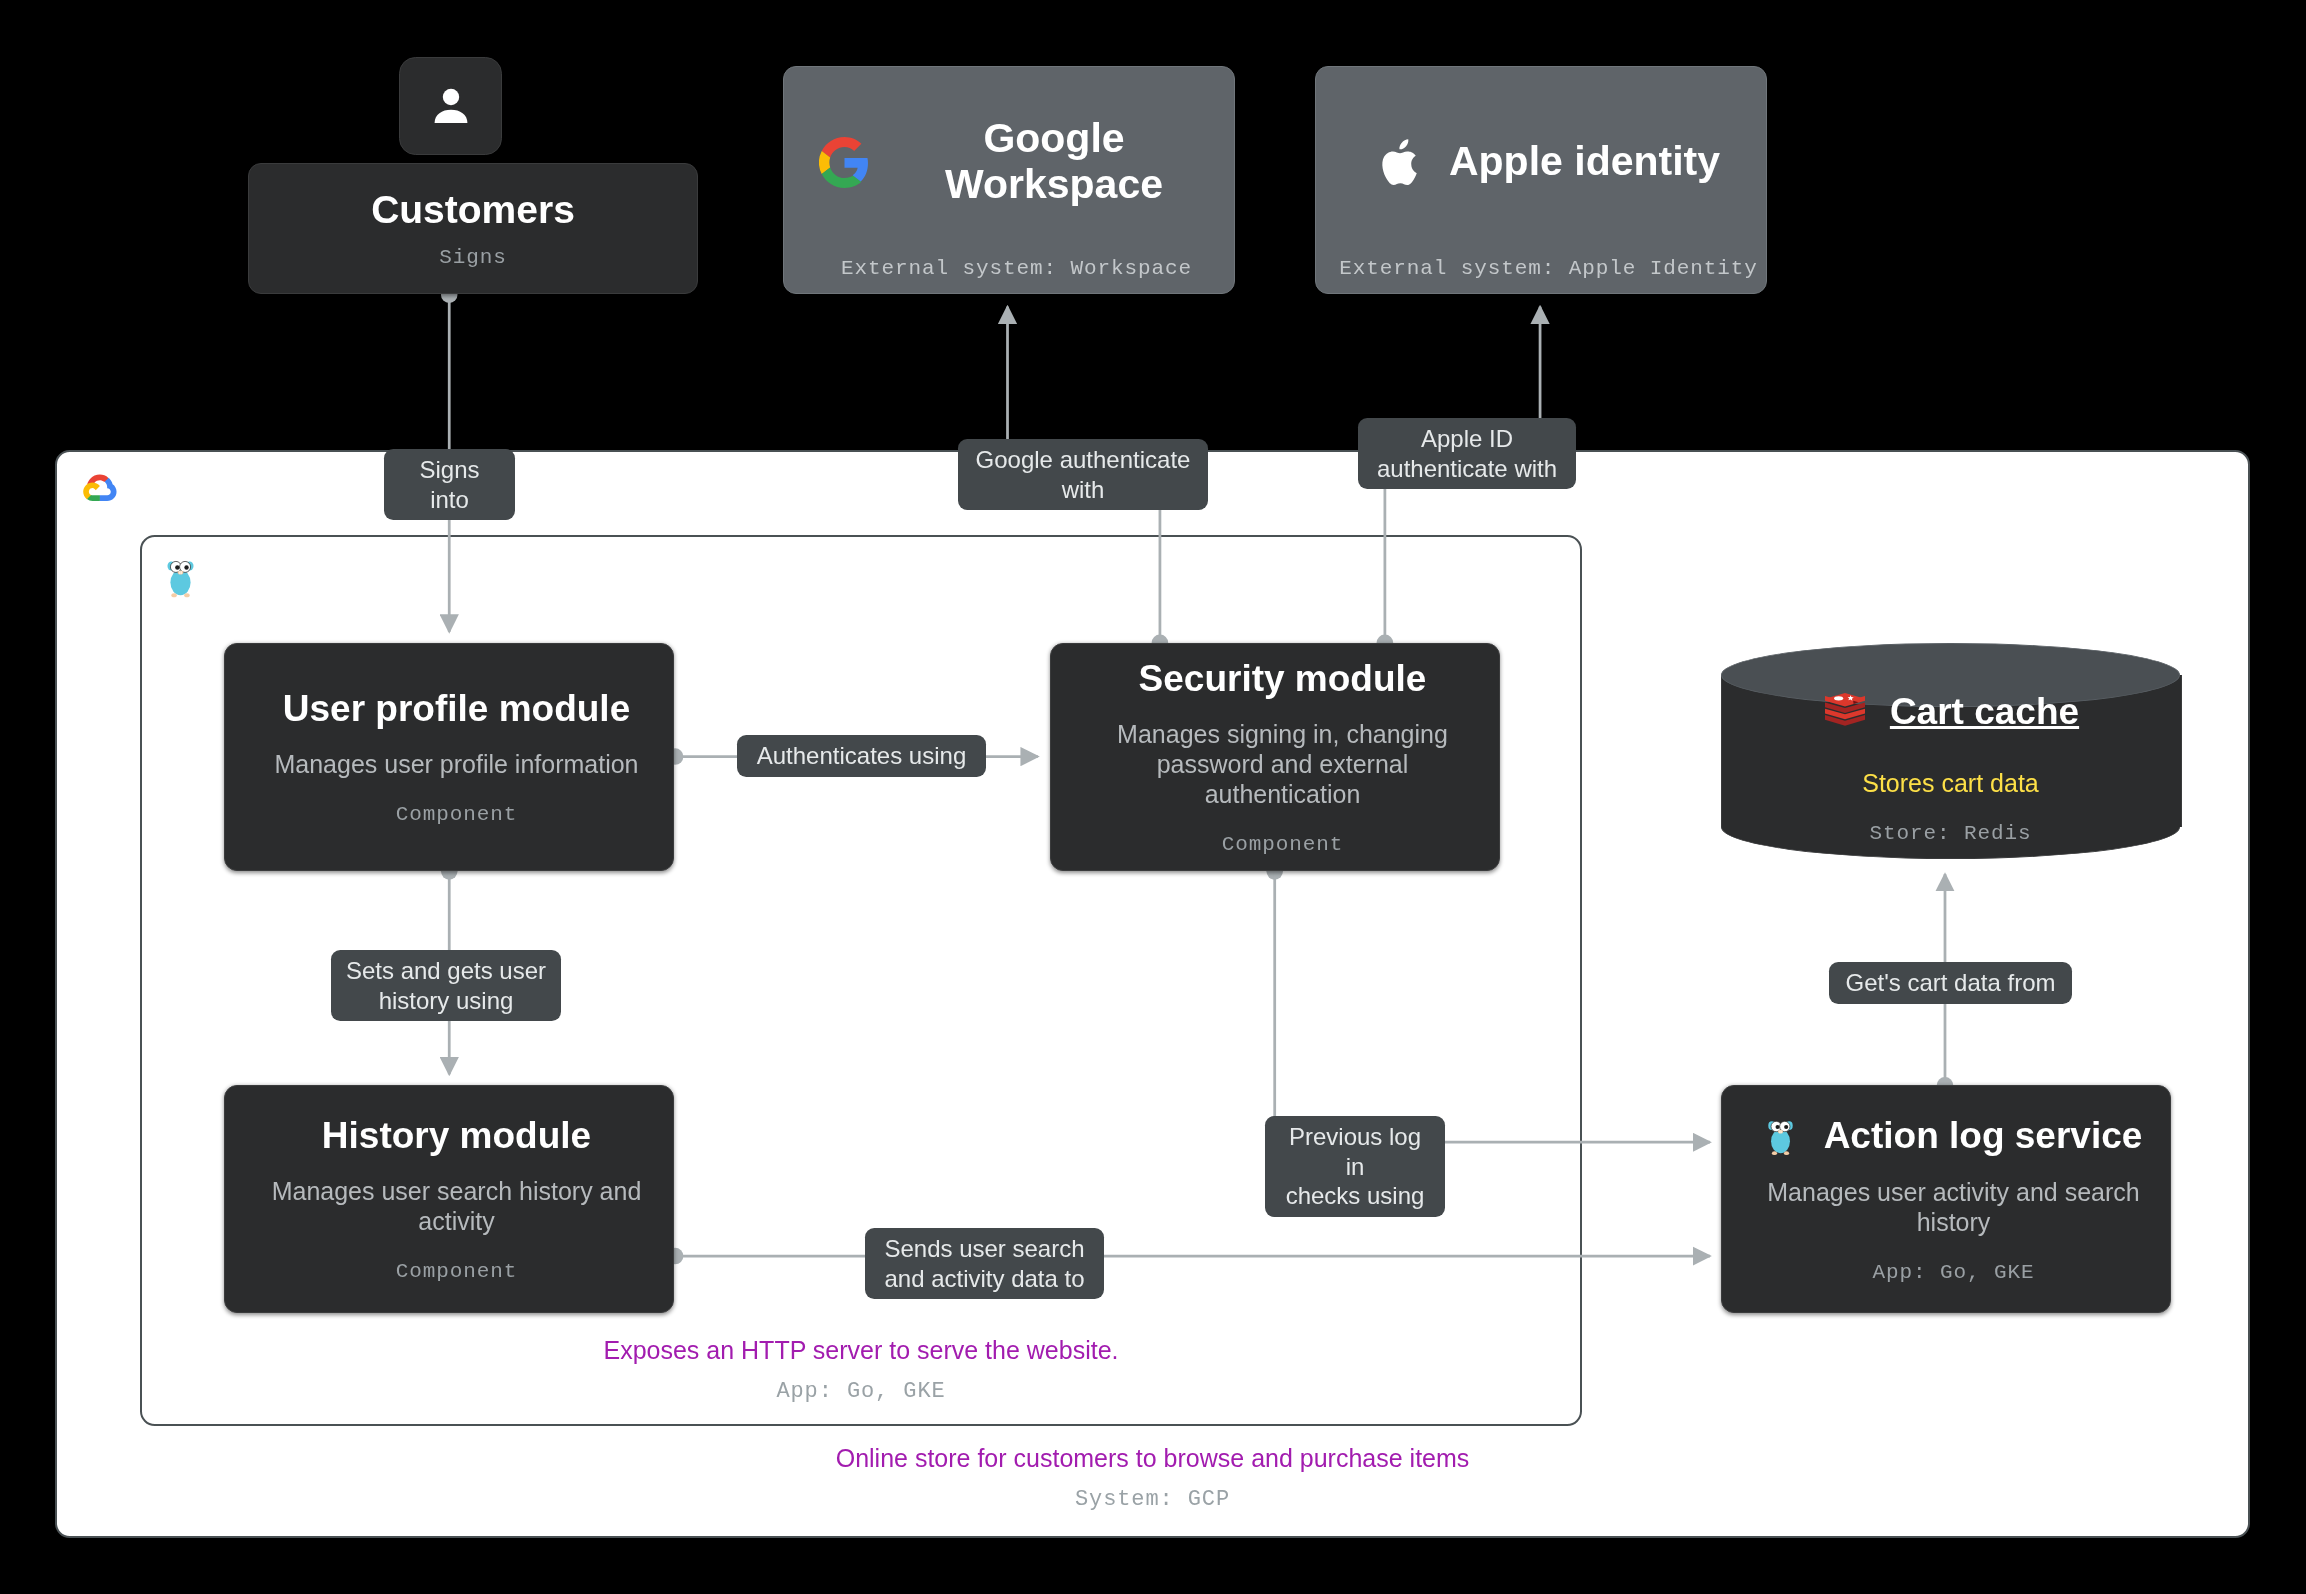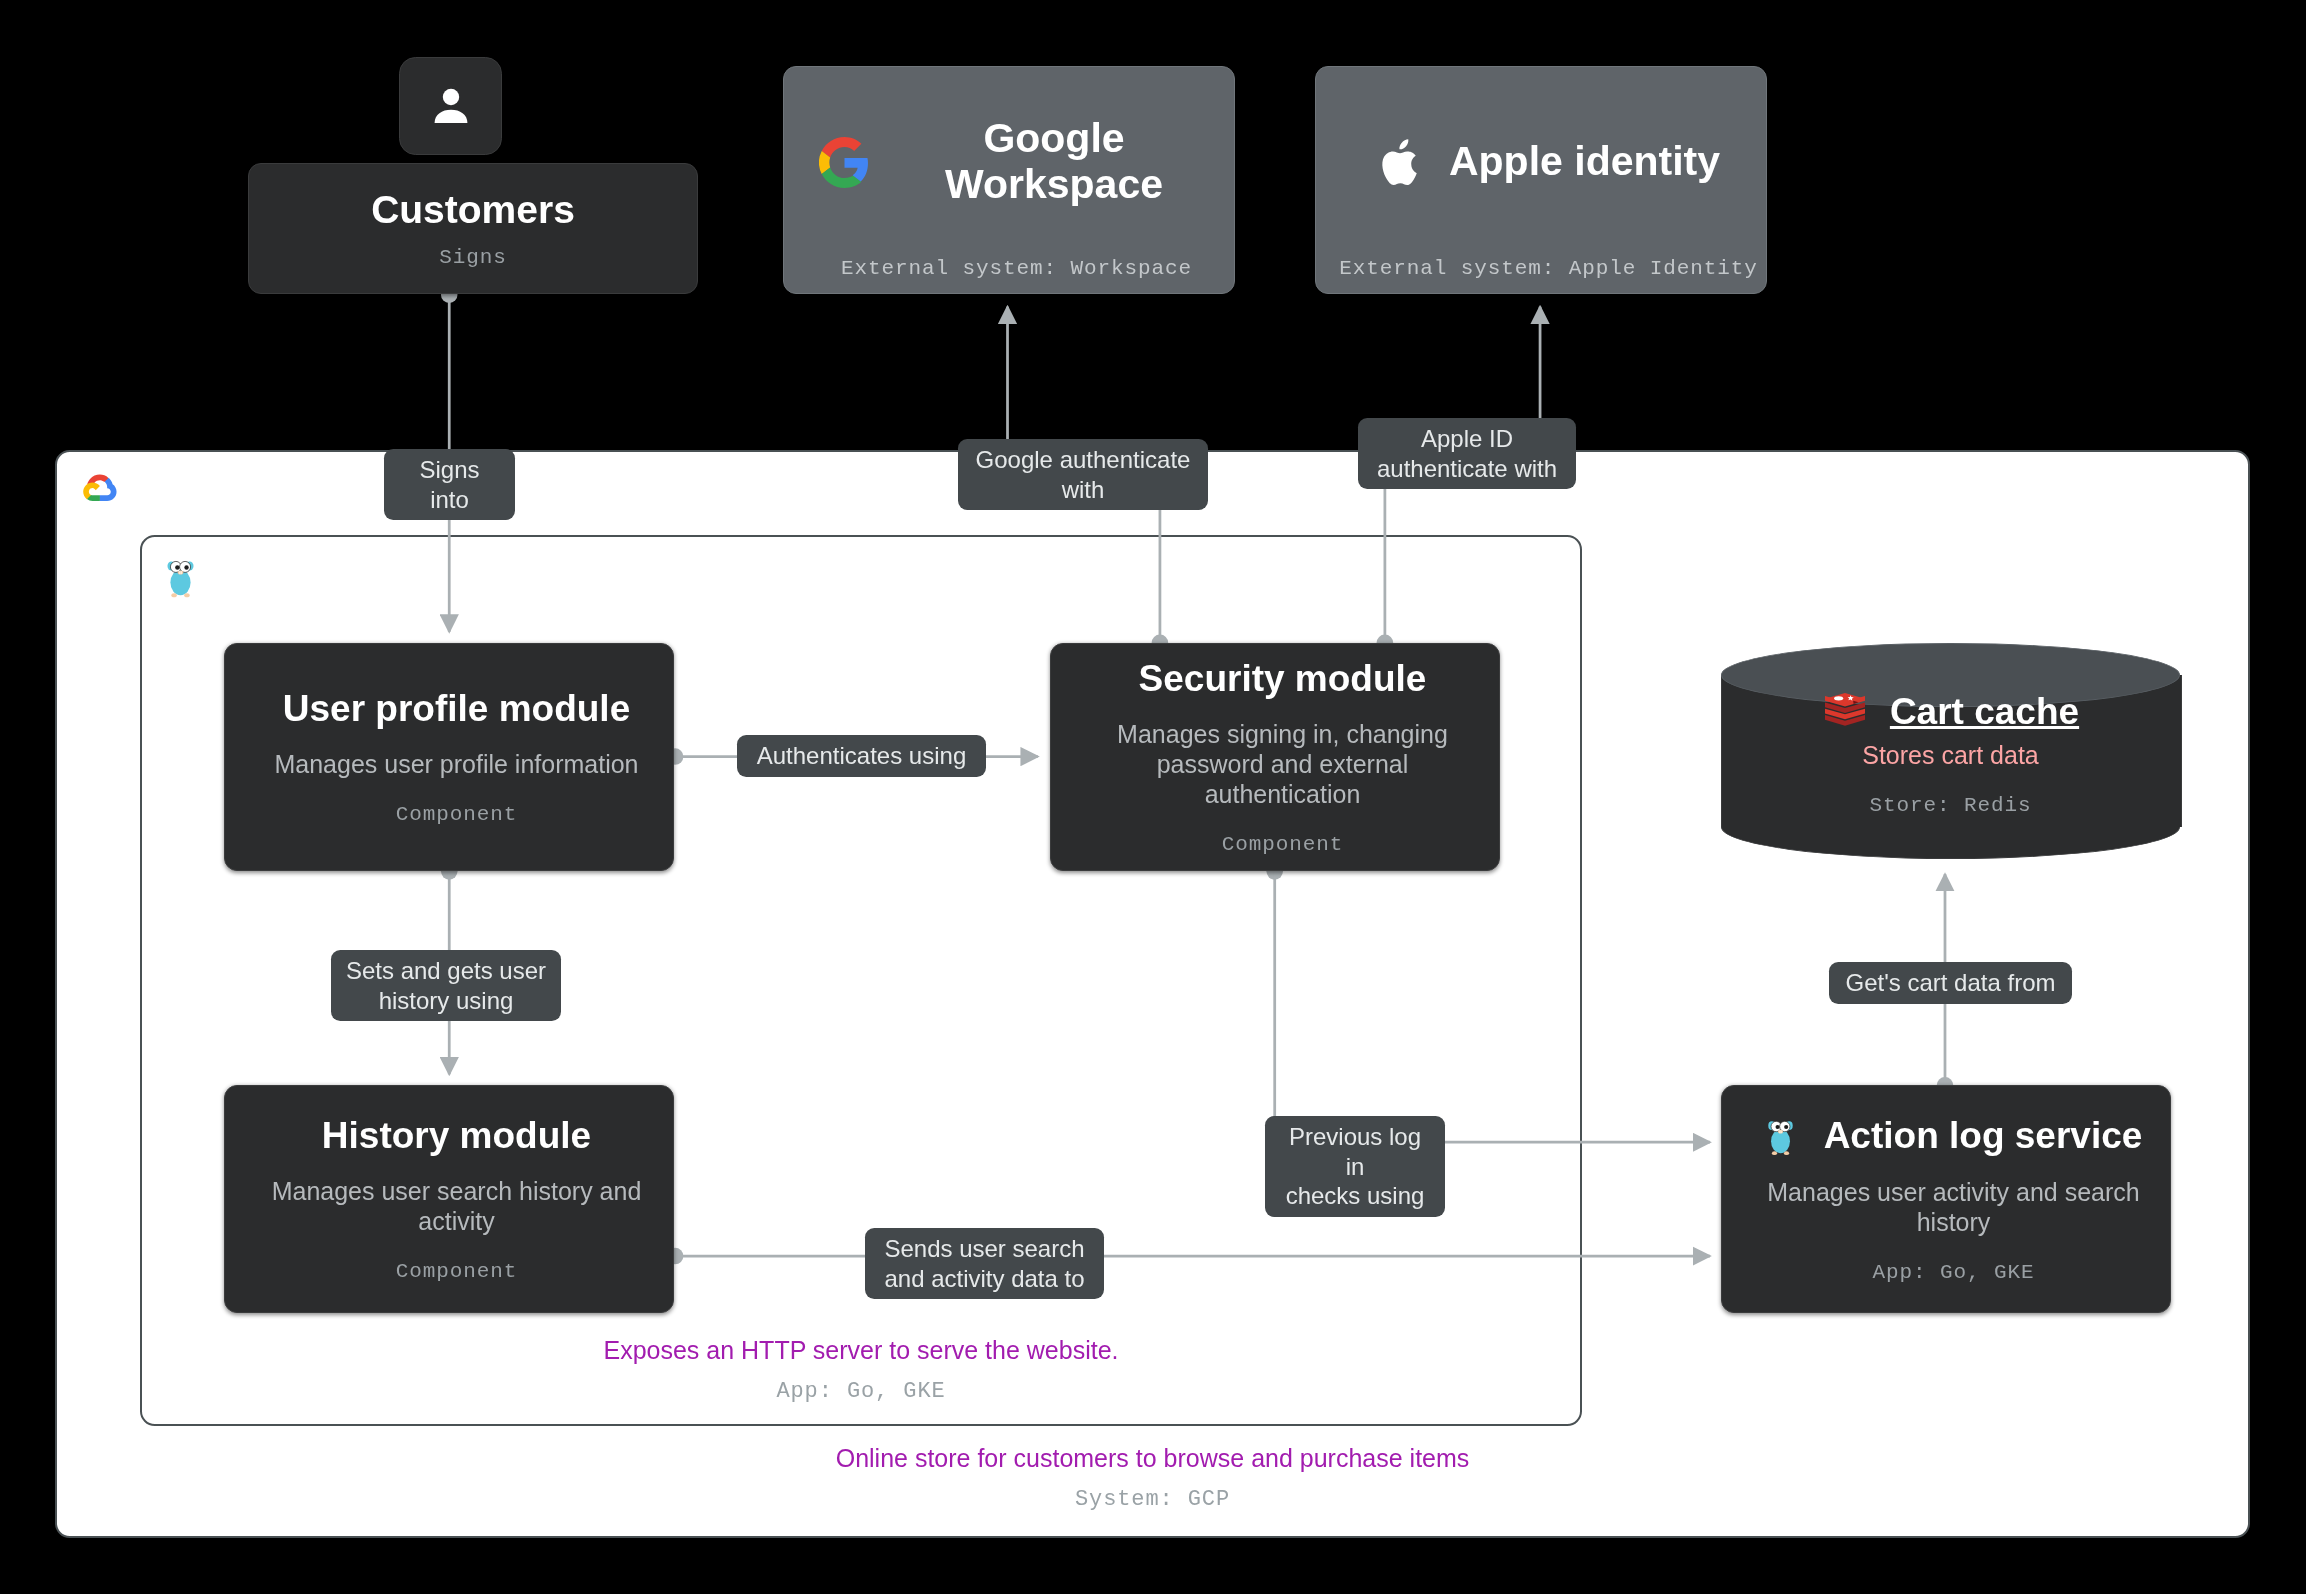--- a/index.html
+++ b/index.html
@@ -70,21 +70,21 @@
             background:#2b2c2d;border-left:0.9px solid #3a3b3c;border-right:0.9px solid #3a3b3c;}
   .cyl-top{position:absolute;left:0;top:0;width:459px;height:64px;border-radius:50%;
            background:#4a4f53;border:0.9px solid #5a6065;box-sizing:border-box;}
   .cyl-bot{position:absolute;left:0;top:152px;width:459px;height:64px;border-radius:50%;
            background:#2b2c2d;border:0.9px solid #3a3b3c;box-sizing:border-box;}
   .cyl-content{position:absolute;left:0;top:39px;width:459px;height:170px;
                display:flex;flex-direction:column;align-items:center;justify-content:flex-start;
                text-align:center;padding-top:9.2px;box-sizing:border-box;}
   .cyl-content .title{font-size:37px;color:#fff;font-weight:700;
                       display:flex;align-items:center;gap:22px;justify-content:center;text-decoration:underline;}
-  .cyl-content .desc{font-size:25px;color:#fca5a5;margin-top:8px;}
+  .cyl-content .desc{font-size:25px;color:#fde047;margin-top:36px;}
   .cyl-content .tag{font-size:21px;color:#9aa0a4;font-family:"Liberation Mono",monospace;
                     letter-spacing:0.9px;margin-top:24px;}
 
   
   .elabel{position:absolute;background:#43484b;color:#e6e9ea;border-radius:9.2px;
           font-size:24px;line-height:1.22;padding:6.4px 13px;text-align:center;
           box-sizing:border-box;white-space:pre-line;}
 
   .ic{display:block;}
 </style>

